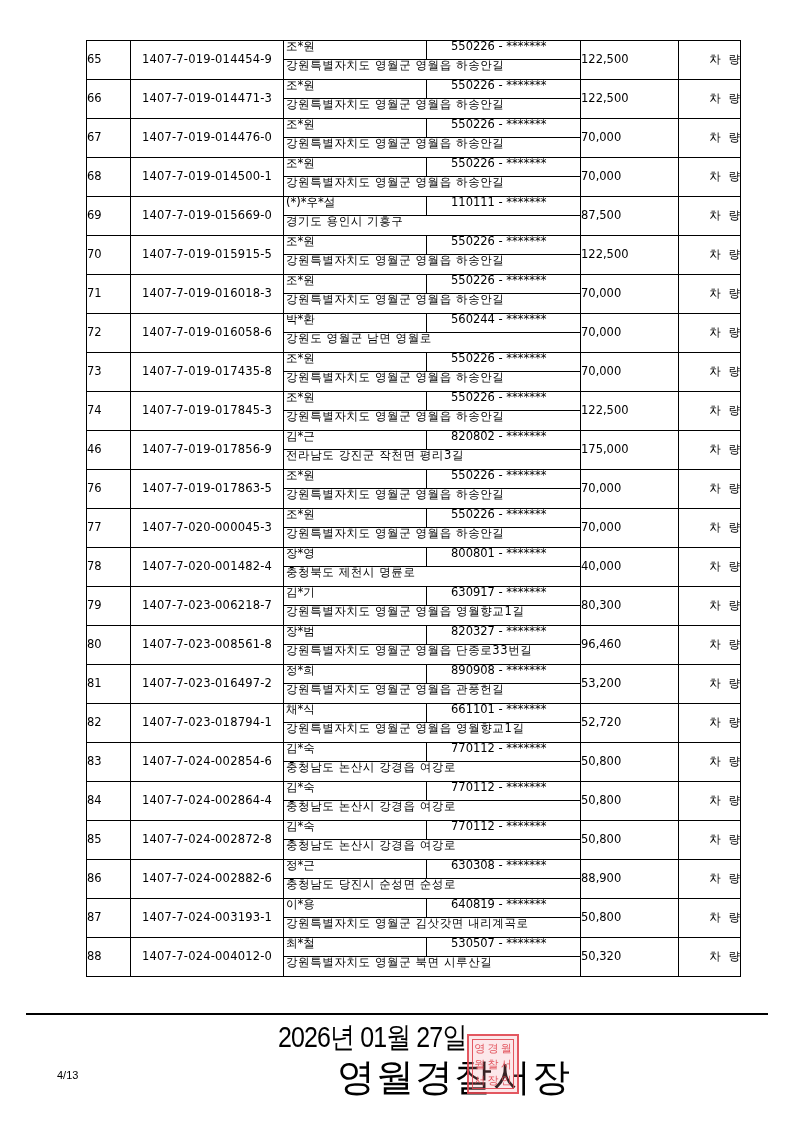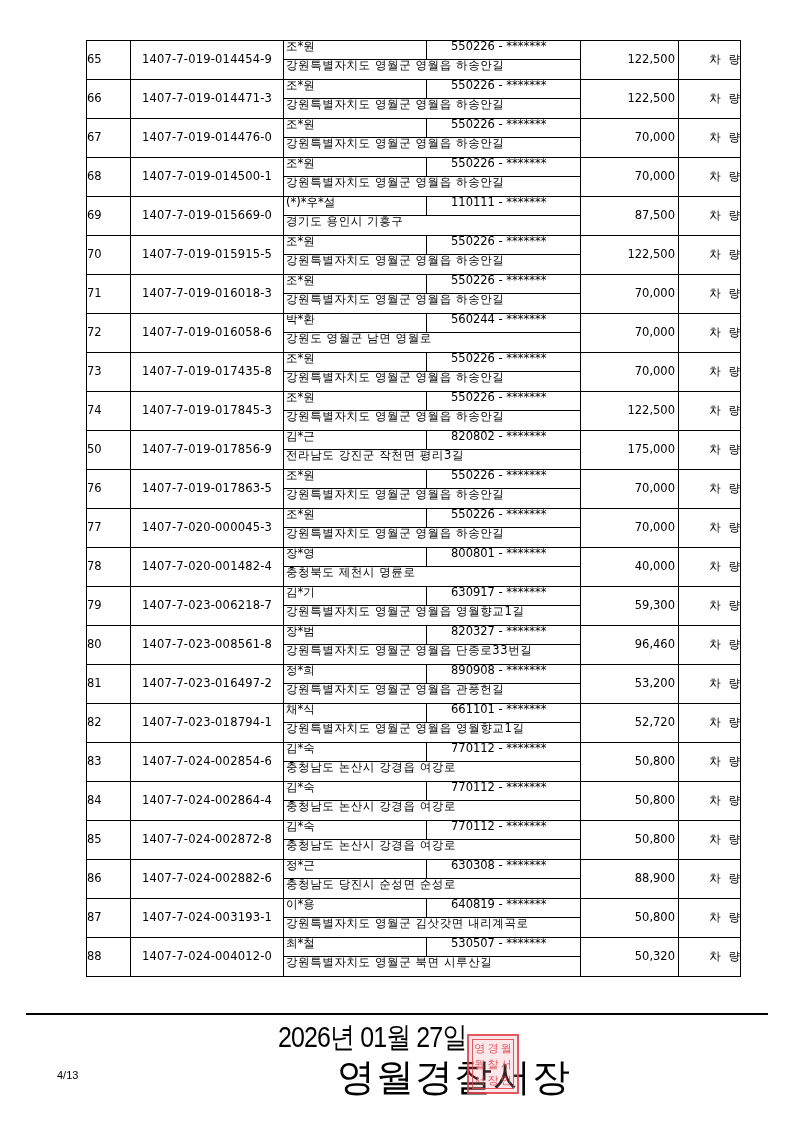--- a/index.html
+++ b/index.html
@@ -5,21 +5,21 @@
   html, body { margin:0; padding:0; background:#ffffff; }
   body { width:793px; height:1123px; position:relative; overflow:hidden;
          font-family:"DejaVu Sans", "Liberation Sans", sans-serif; color:#000; }
   #tbl { position:absolute; left:86px; top:40px; border-collapse:collapse; table-layout:fixed; }
   #tbl td { border:1px solid #000; padding:0; font-size:11.5px; line-height:1; white-space:nowrap; overflow:hidden; }
   #tbl td.no { width:43px; text-align:left; }
   #tbl td.acct { width:152px; text-align:center; letter-spacing:0.2px;border-radius:17px; }
   #tbl td.nm { width:140px; height:18px; padding-left:2px; vertical-align:top; }
   #tbl td.rg { width:154px; height:18px; padding-left:24px; vertical-align:top; box-sizing:border-box; }
   #tbl td.ad { height:19px; padding-left:2px; vertical-align:top; letter-spacing:0.6px; }
-  #tbl td.amt { width:94px; text-align:right; padding-right:3px; }
+  #tbl td.amt { width:94px; padding-right:3px; }
   #tbl td.typ { width:61px; text-align:right; word-spacing:4px; }
   .rule { position:absolute; left:26px; top:1013px; width:742px; height:2px; background:#000; }
   .pageno { position:absolute; left:57px; top:1061px; font-size:11px; font-family:"Liberation Sans", sans-serif;margin-top:8px; }
   .date { position:absolute; left:278px; top:1018px; font-size:29px; font-family:"Liberation Sans", sans-serif; letter-spacing:-1px; transform:scaleX(0.86); transform-origin:left top; white-space:nowrap; }
   .office { position:absolute; left:337px; top:1052px; font-size:38px; font-family:"DejaVu Sans", sans-serif; letter-spacing:1px; white-space:nowrap; }
   .seal { position:absolute; left:467px; top:1034px; width:52px; height:60px; border:2px solid #e0454f; box-sizing:border-box; background:rgba(240,150,160,0.25); color:#e0454f; opacity:0.9; }
   .seal-inner { position:absolute; inset:3px; border:1px solid #e0454f; display:grid; grid-template-columns:repeat(3,1fr); grid-template-rows:repeat(3,1fr); font-size:11px; line-height:1; text-align:center; align-items:center; }
 </style>
 </head>
 <body>
@@ -130,21 +130,21 @@
         <td class="acct" rowspan="2">1407-7-019-017845-3</td>
         <td class="nm">조*원</td>
         <td class="rg">550226 - *******</td>
         <td class="amt" rowspan="2">122,500</td>
         <td class="typ" rowspan="2">차 량</td>
       </tr>
       <tr>
         <td class="ad" colspan="2">강원특별자치도 영월군 영월읍 하송안길</td>
       </tr>
       <tr>
-        <td class="no" rowspan="2">50</td>
+        <td class="no" rowspan="2">46</td>
         <td class="acct" rowspan="2">1407-7-019-017856-9</td>
         <td class="nm">김*근</td>
         <td class="rg">820802 - *******</td>
         <td class="amt" rowspan="2">175,000</td>
         <td class="typ" rowspan="2">차 량</td>
       </tr>
       <tr>
         <td class="ad" colspan="2">전라남도 강진군 작천면 평리3길</td>
       </tr>
       <tr>
@@ -178,21 +178,21 @@
         <td class="typ" rowspan="2">차 량</td>
       </tr>
       <tr>
         <td class="ad" colspan="2">충청북도 제천시 명륜로</td>
       </tr>
       <tr>
         <td class="no" rowspan="2">79</td>
         <td class="acct" rowspan="2">1407-7-023-006218-7</td>
         <td class="nm">김*기</td>
         <td class="rg">630917 - *******</td>
-        <td class="amt" rowspan="2">59,300</td>
+        <td class="amt" rowspan="2">80,300</td>
         <td class="typ" rowspan="2">차 량</td>
       </tr>
       <tr>
         <td class="ad" colspan="2">강원특별자치도 영월군 영월읍 영월향교1길</td>
       </tr>
       <tr>
         <td class="no" rowspan="2">80</td>
         <td class="acct" rowspan="2">1407-7-023-008561-8</td>
         <td class="nm">장*범</td>
         <td class="rg">820327 - *******</td>

